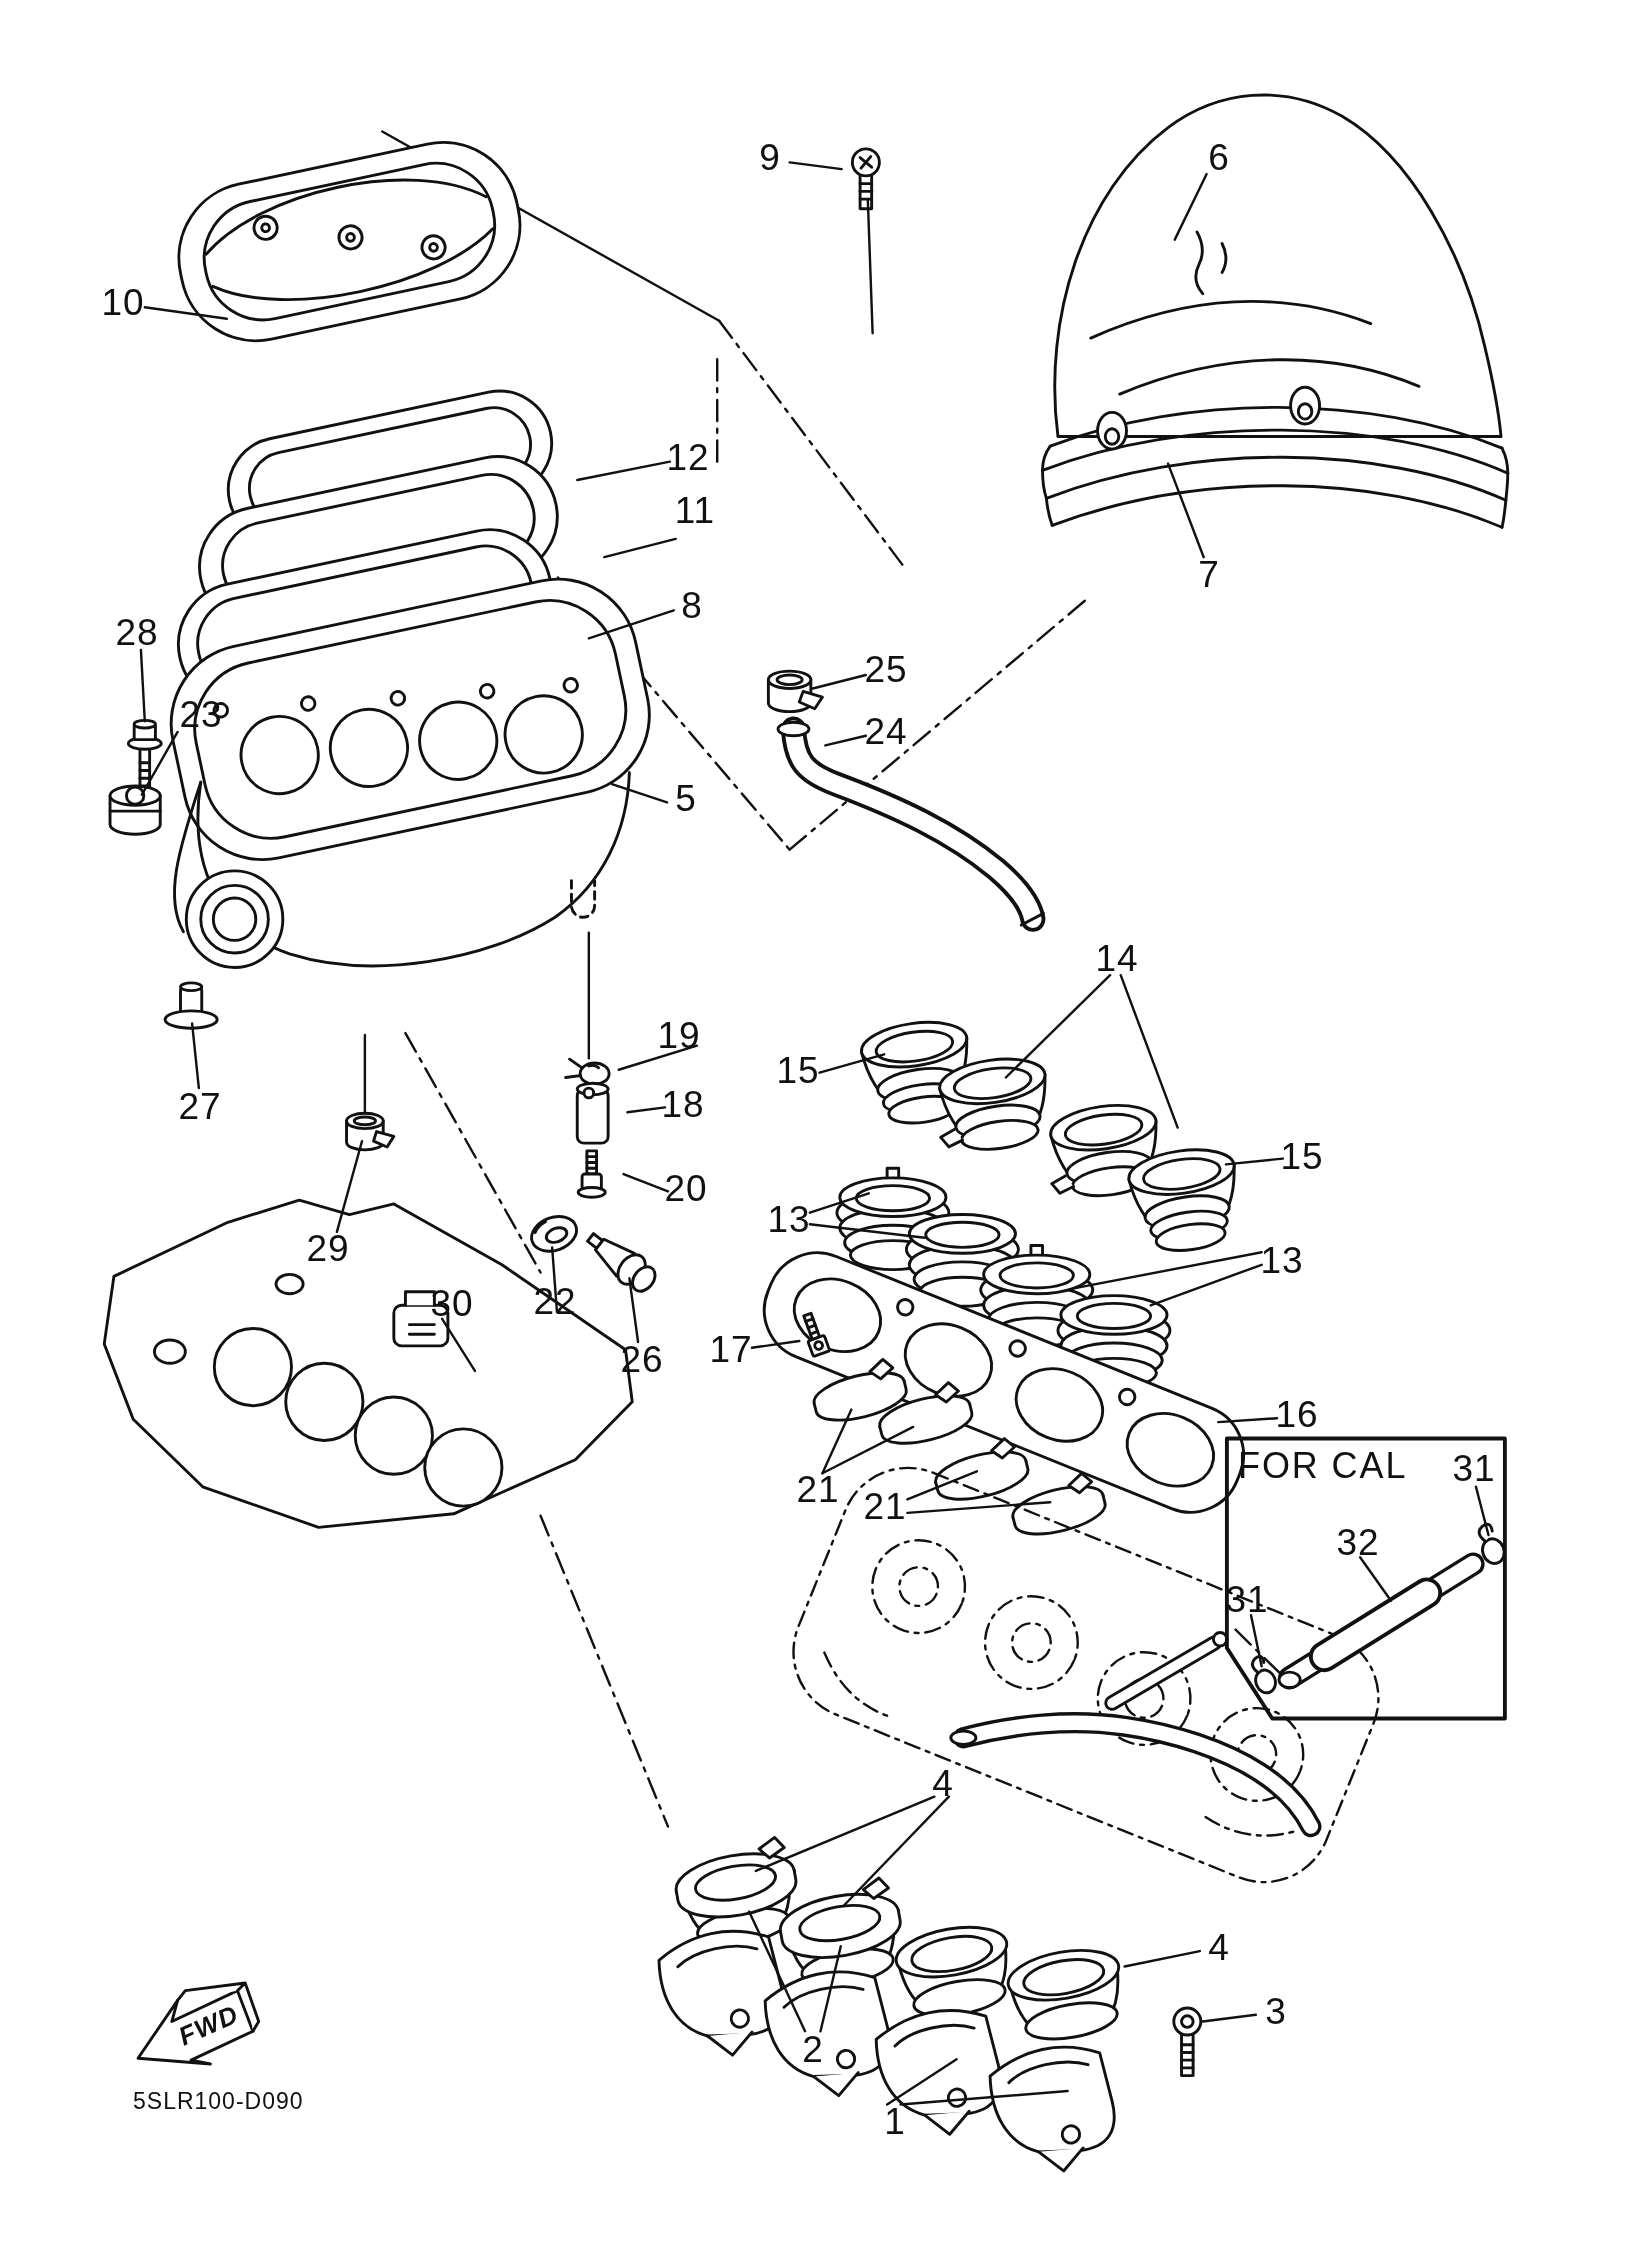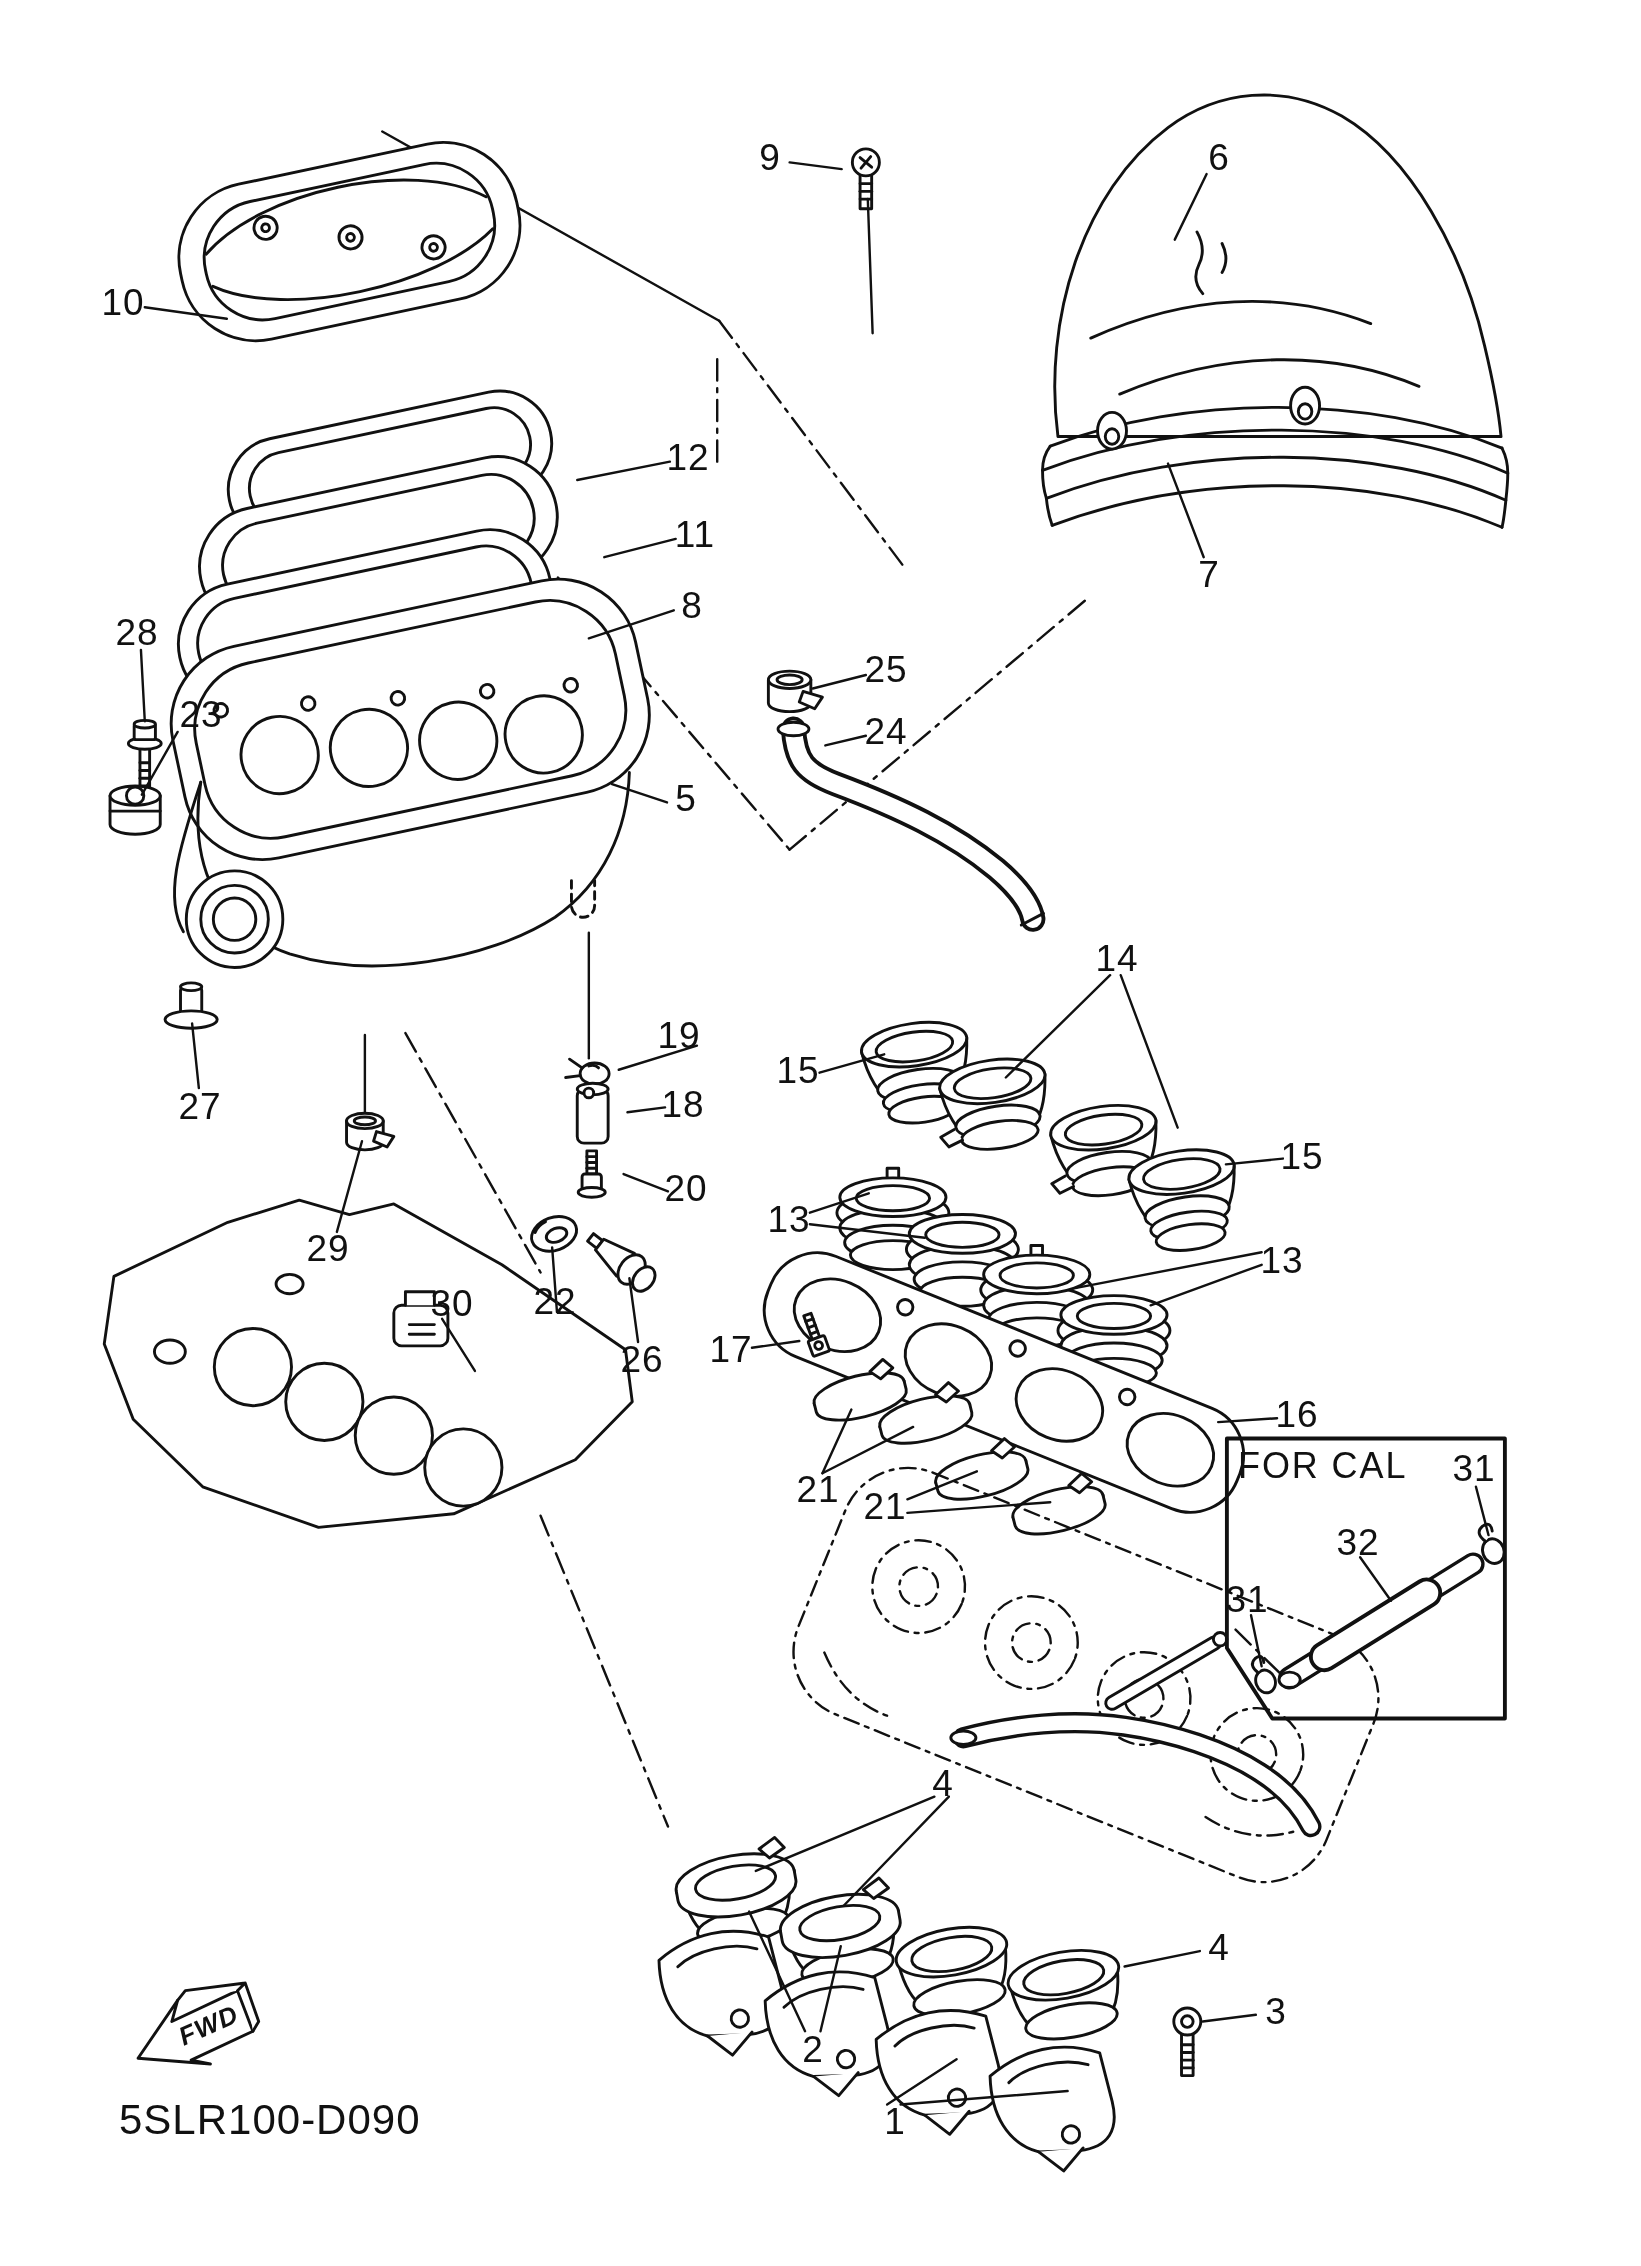--- a/index.html
+++ b/index.html
@@ -29,22 +29,22 @@
   .fwd-text{
     position:absolute;
     left:174px;top:2024px;
     font-size:26px;font-weight:bold;font-style:italic;color:#111;
     transform:rotate(-24deg);
     transform-origin:left top;
     letter-spacing:1px;
   }
   .diagram-code{
     position:absolute;
-    left:119px;top:2088px;
-    font-size:42px;color:#111;letter-spacing:1px;margin-top:8px;
+    left:133px;top:2088px;
+    font-size:23px;color:#111;letter-spacing:1px;
   }
 </style>
 </head>
 <body>
 
 <div class="canvas">
 
 <svg width="1641" height="2266" viewBox="0 0 1700 2347">
   <g fill="none" stroke="#111" stroke-width="3" stroke-linecap="round" stroke-linejoin="round">
 
@@ -515,21 +515,21 @@
       <path d="M 184,2072 L 192,2062 L 254,2054 L 246,2062 M 254,2054 L 268,2094 L 262,2104"></path>
     </g>
   </g>
 </svg>
 
 <div style="position:absolute;inset:0;">
       <div class="part-label" style="left: 123px; top: 302px;">10</div>
       <div class="part-label" style="left: 770px; top: 157px;">9</div>
       <div class="part-label" style="left: 1219px; top: 157px;">6</div>
       <div class="part-label" style="left: 688px; top: 457px;">12</div>
-      <div class="part-label" style="left: 695px; top: 534px; text-align: right;">11</div>
+      <div class="part-label" style="left: 695px; top: 510px; text-align: right;">11</div>
       <div class="part-label" style="left: 692px; top: 605px;">8</div>
       <div class="part-label" style="left: 1209px; top: 574px;">7</div>
       <div class="part-label" style="left: 137px; top: 632px;">28</div>
       <div class="part-label" style="left: 182px; top: 714px; margin-left: 19px;">23</div>
       <div class="part-label" style="left: 886px; top: 669px;">25</div>
       <div class="part-label" style="left: 886px; top: 731px;">24</div>
       <div class="part-label" style="left: 686px; top: 798px;">5</div>
       <div class="part-label" style="left: 1117px; top: 958px;">14</div>
       <div class="part-label" style="left: 798px; top: 1070px;">15</div>
       <div class="part-label" style="left: 1302px; top: 1156px;">15</div>

